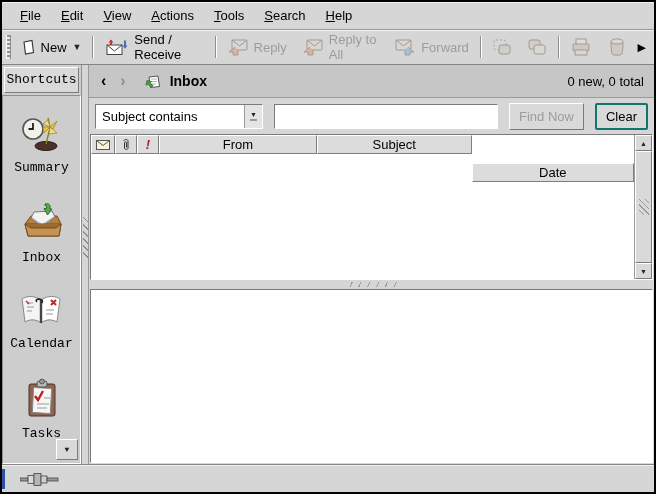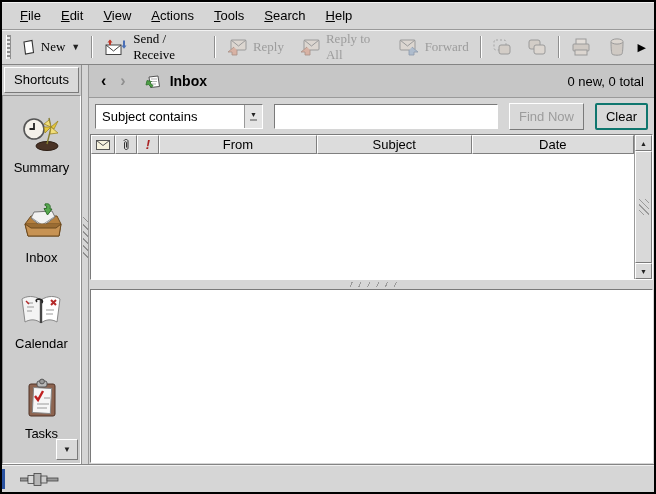--- a/index.html
+++ b/index.html
@@ -12,36 +12,36 @@
   
   .menubar { height:28px; flex:0 0 28px; display:flex; align-items:center;
              padding-left:8px; background:#d6d6d6;
              border-bottom:1px solid #9a9a9a; box-shadow: inset 0 1px 0 #f2f2f2; }
   .menu-item { display:inline-block; padding:4px 10px; cursor:default; }
   .menu-item::first-letter { text-decoration: underline; }
 
   
   .toolbar { height:35px; flex:0 0 35px; display:flex; align-items:center;
              padding:0 6px 0 4px; gap:3px; background:#d6d6d6;
-             border-bottom:1px solid #848484; box-shadow: inset 0 1px 0 #f2f2f2; font-family: Liberation Serif, serif; }
+             border-bottom:1px solid #848484; box-shadow: inset 0 1px 0 #f2f2f2; }
   .tb-handle { width:5px; height:24px;
                background: repeating-linear-gradient(180deg,#8f8f8f 0 2px,#e9e9e9 2px 4px);
                border-left:1px solid #fff; border-right:1px solid #8f8f8f; }
   .tb-btn { display:flex; align-items:center; gap:5px; padding:3px 5px; border:1px solid transparent; }
   .tb-btn.disabled { color:#9c9c9c; }
   .tb-sep { width:1px; height:22px; background:#8f8f8f; box-shadow:1px 0 0 #fff; margin:0 2px; }
   .chevron { font-size:9px; color:#222; margin-left:1px; }
   .tb-overflow { margin-left:auto; font-size:11px; color:#000; padding:2px 2px; }
 
   
   .main { flex:1 1 auto; display:flex; min-height:0; }
 
   
   .sidebar { flex:0 0 80px; width:80px; background:#cfcfcf; position:relative;
-             border-right:1px solid #8f8f8f; display:flex; flex-direction:column; }
+             border-right:1px solid #8f8f8f; display:flex; flex-direction:column;font-family:Liberation Mono, monospace; }
   .shortcuts-btn { margin:2px; height:26px; background:#d9d9d9; text-align:center; line-height:24px;
                    border:1px solid; border-color:#fff #7a7a7a #7a7a7a #fff; }
   .shortcut-list { flex:1; display:flex; flex-direction:column; align-items:center;
                    padding-top:18px; gap:27px; overflow:hidden;
                    border:1px solid; border-color:#8f8f8f #fff #fff #8f8f8f; background:#cdcdcd; }
   .shortcut { display:flex; flex-direction:column; align-items:center; gap:6px; }
   .shortcut .lbl { font-size:13px; }
   .sb-scroll-down { position:absolute; right:3px; bottom:4px; width:22px; height:21px;
                     background:#d9d9d9; border:1px solid; border-color:#fff #7a7a7a #7a7a7a #fff;
                     display:flex; align-items:center; justify-content:center; font-size:8px; color:#222; }
@@ -355,21 +355,21 @@
                 <svg width="8" height="13" viewBox="0 0 8 13">
                   <path d="M2 3 C2 1 6 1 6 3 L6 10 C6 12 2.5 12 2.5 10 L2.5 4.5 C2.5 3.5 4.5 3.5 4.5 4.5 L4.5 9.5" fill="none" stroke="#333" stroke-width="1"></path>
                 </svg>
               </span>
             </div>
             <div class="col-h icon-col" style="width:22px;">
               <span style="color:#a22; font-weight:bold; font-style:italic;">!</span>
             </div>
             <div class="col-h" style="flex:1.02;">From</div>
             <div class="col-h" style="flex:1;">Subject</div>
-            <div class="col-h" style="flex:1.05;">Date</div>
+            <div class="col-h" style="flex:1.05;margin-top:28px;">Date</div>
           </div>
           <div class="list-body"></div>
         </div>
         <div class="vscroll">
           <div class="scroll-btn">▲</div>
           <div class="scroll-thumb">
             <div class="grip"></div>
           </div>
           <div class="scroll-btn">▼</div>
         </div>

